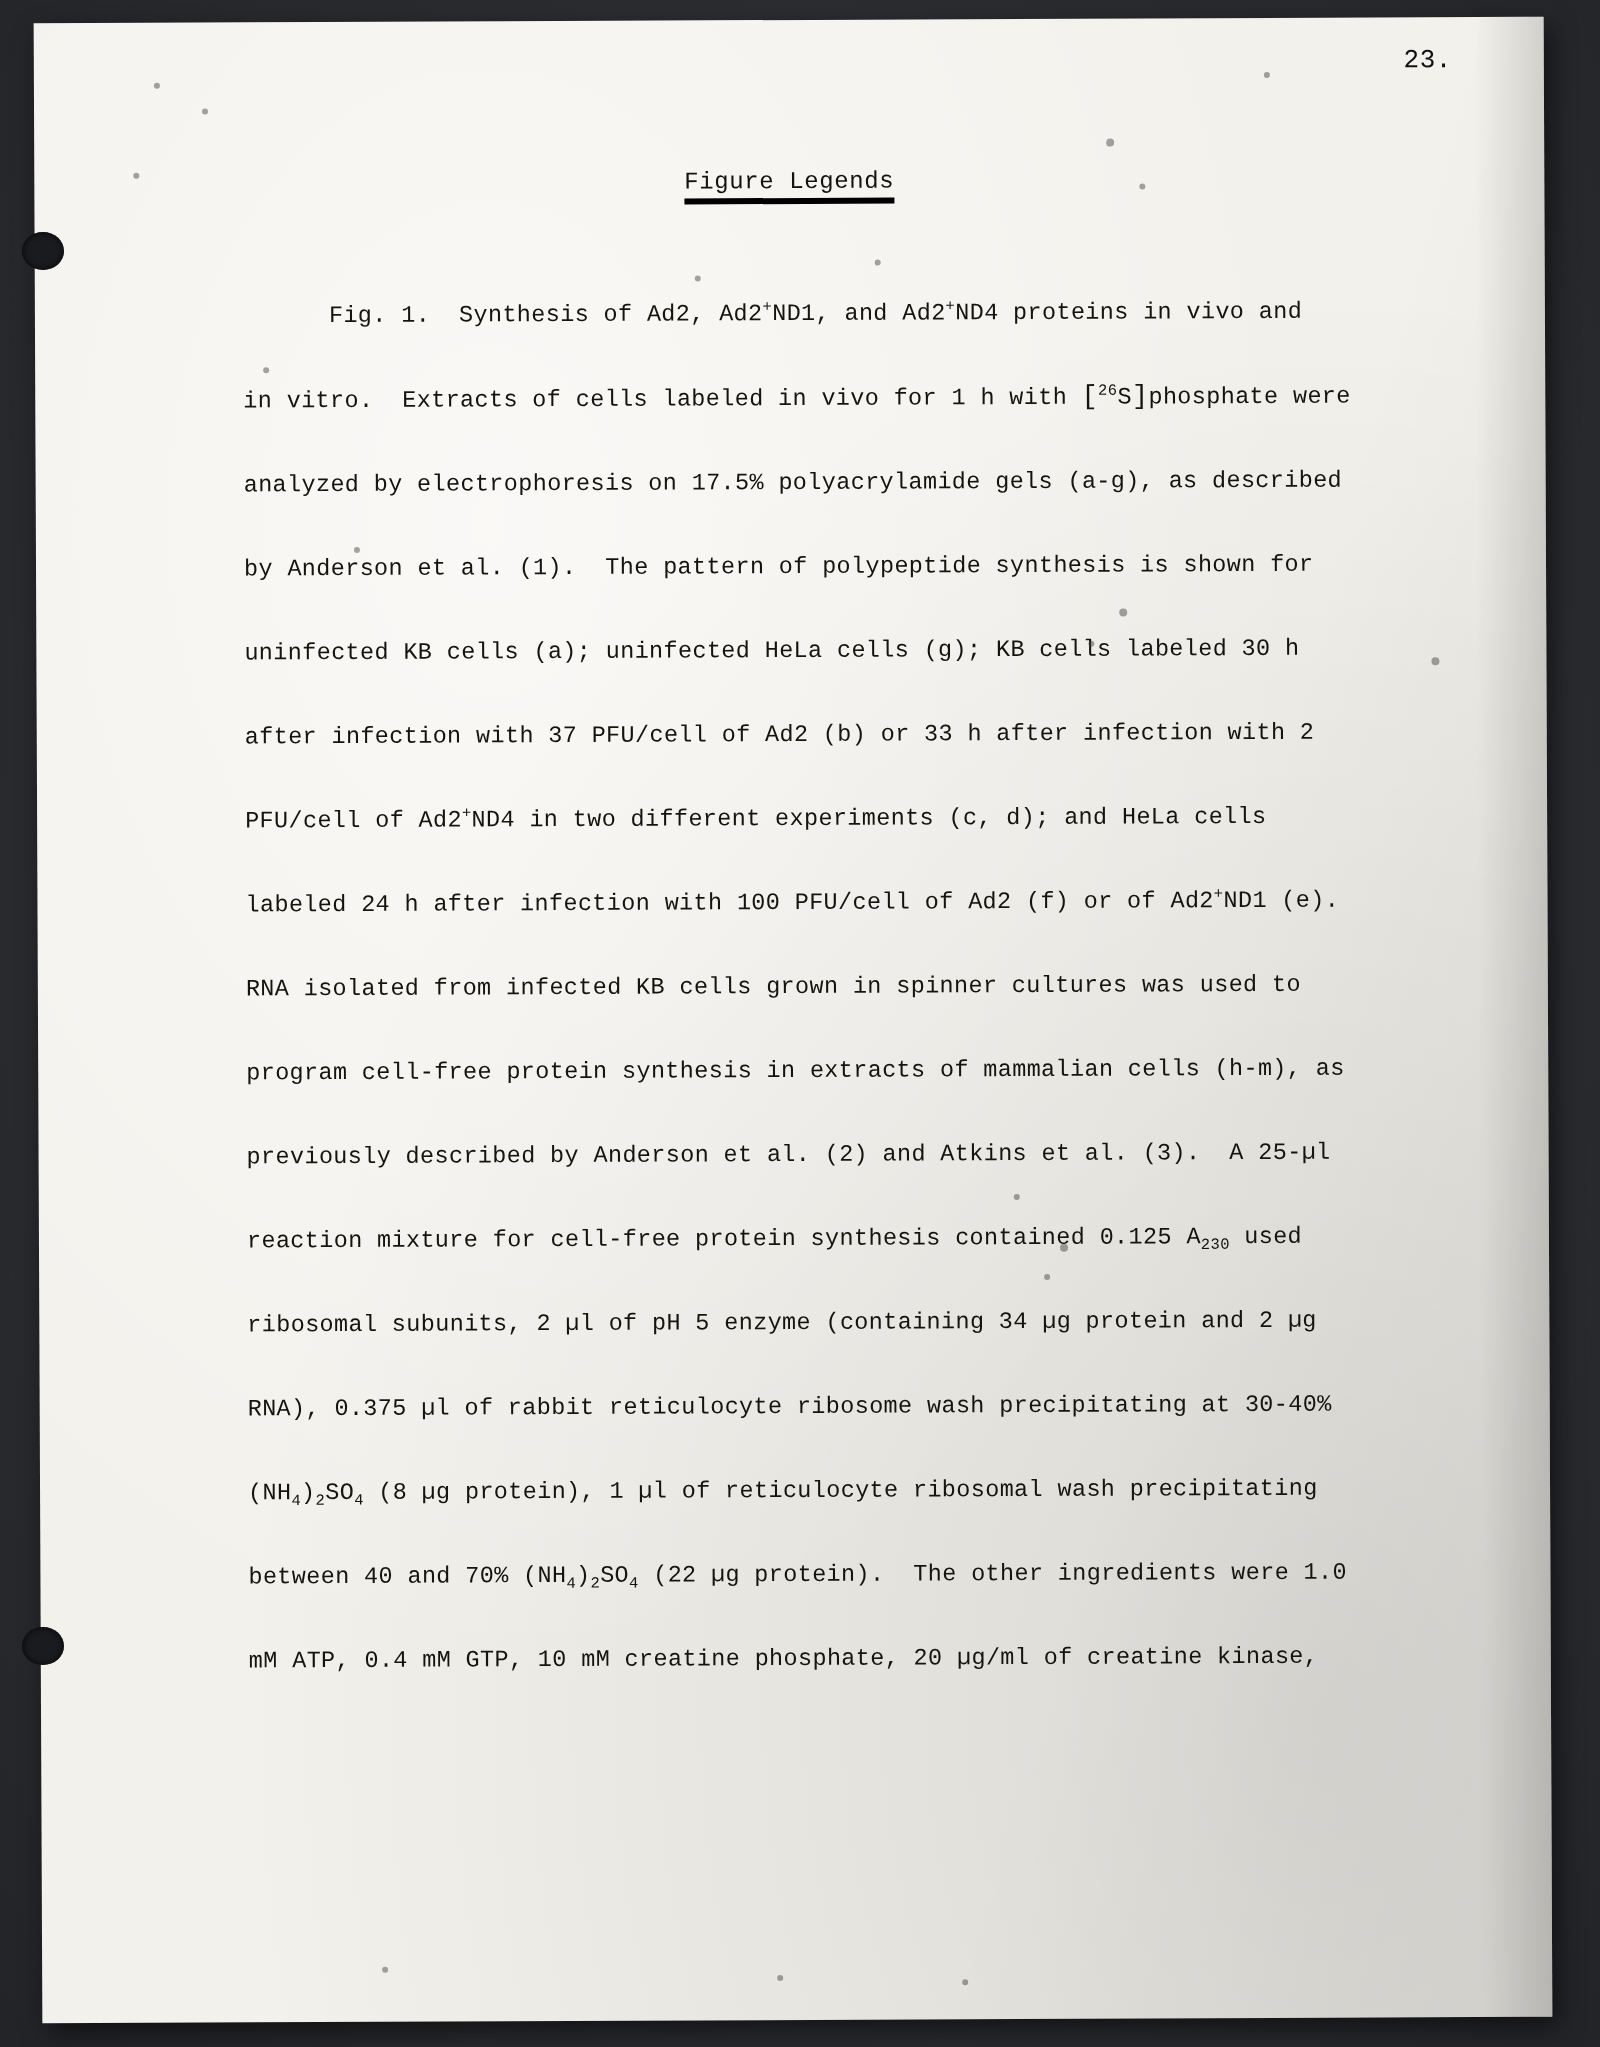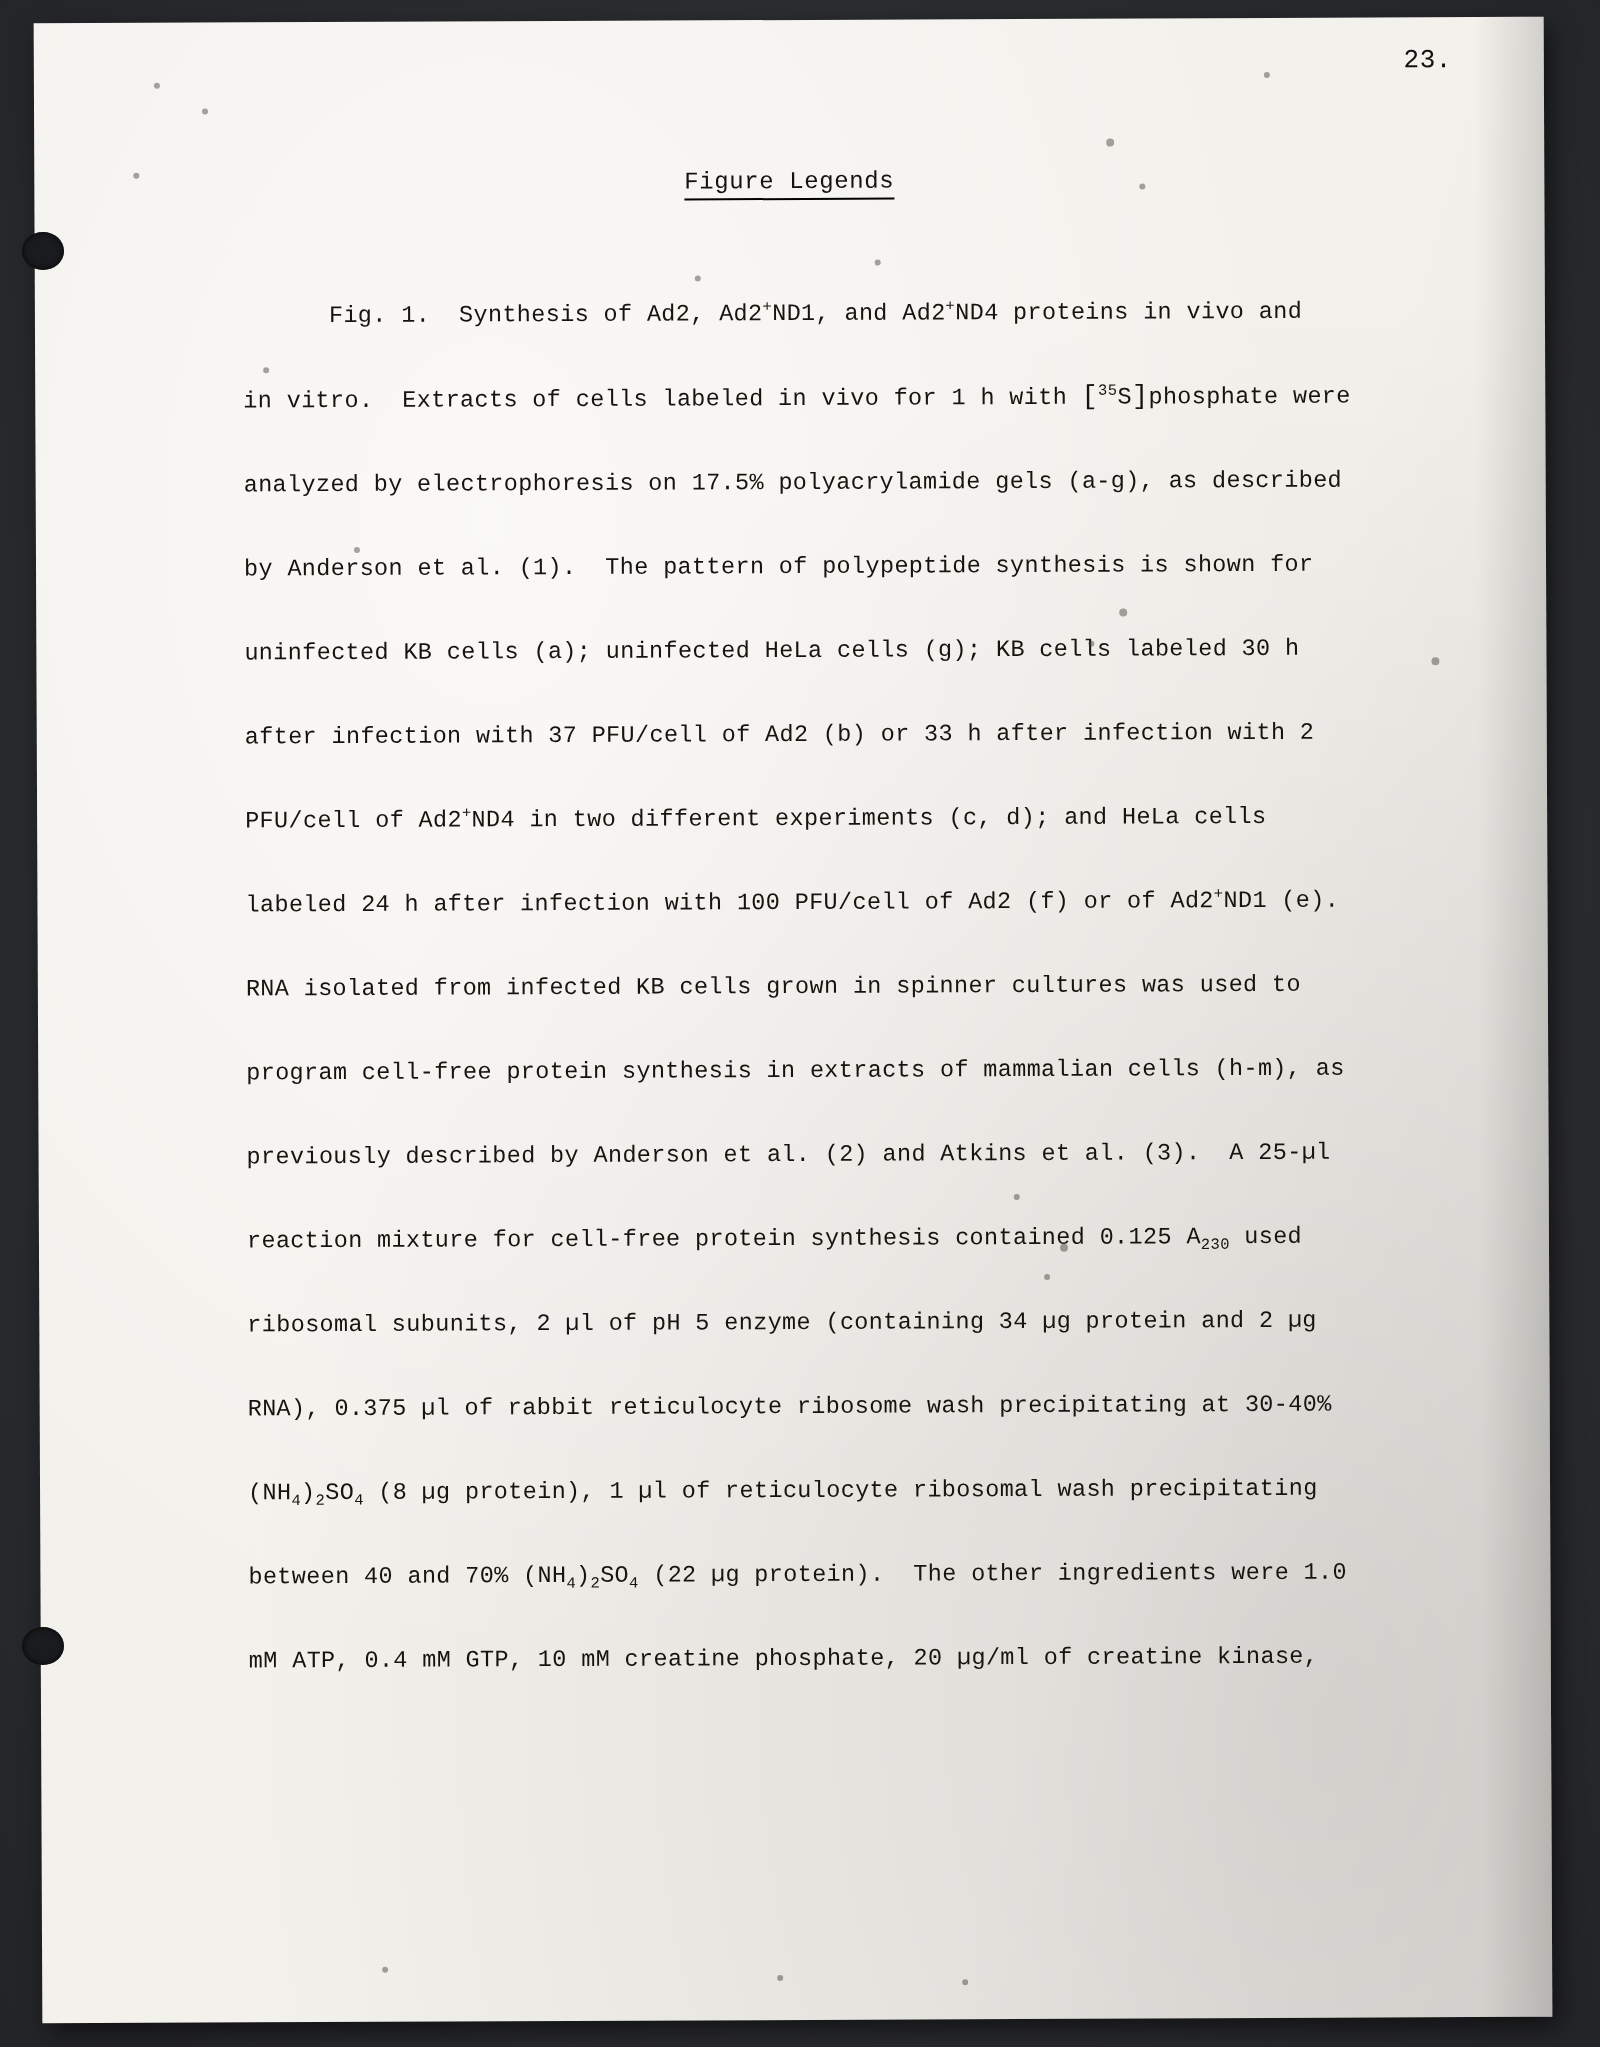--- a/index.html
+++ b/index.html
@@ -89,21 +89,21 @@
   #document-heading {
     position: absolute;
     left: 0;
     right: 0;
     top: 148px;
     text-align: center;
     font-size: 24px;
     letter-spacing: 0.6px;
   }
   #document-heading span {
-    border-bottom: 2px solid #000000;
+    border-bottom: 6px solid #000000;
     padding-bottom: 3px;
   }
 
   #body-text {
     position: absolute;
     left: 208px;
     top: 252px;
     width: 1155px;
   }
   .text-line {
@@ -149,21 +149,21 @@
   <div class="page-content">
 
     <div id="page-number">23.</div>
 
     <div id="document-heading">
       <span>Figure Legends</span>
     </div>
 
     <div id="body-text">
         <div class="text-line indented"><span>Fig. 1.  Synthesis of Ad2, Ad2</span><sup>+</sup><span>ND1, and Ad2</span><sup>+</sup><span>ND4 proteins in vivo and</span></div>
-        <div class="text-line"><span>in vitro.  Extracts of cells labeled in vivo for 1 h with </span><span class="bracket">[</span><sup>35</sup><span>S</span><span class="bracket">]</span><span>phosphate were</span></div>
+        <div class="text-line"><span>in vitro.  Extracts of cells labeled in vivo for 1 h with </span><span class="bracket">[</span><sup>26</sup><span>S</span><span class="bracket">]</span><span>phosphate were</span></div>
         <div class="text-line"><span>analyzed by electrophoresis on 17.5% polyacrylamide gels (a-g), as described</span></div>
         <div class="text-line"><span>by Anderson et al. (1).  The pattern of polypeptide synthesis is shown for</span></div>
         <div class="text-line"><span>uninfected KB cells (a); uninfected HeLa cells (g); KB cells labeled 30 h</span></div>
         <div class="text-line"><span>after infection with 37 PFU/cell of Ad2 (b) or 33 h after infection with 2</span></div>
         <div class="text-line"><span>PFU/cell of Ad2</span><sup>+</sup><span>ND4 in two different experiments (c, d); and HeLa cells</span></div>
         <div class="text-line"><span>labeled 24 h after infection with 100 PFU/cell of Ad2 (f) or of Ad2</span><sup>+</sup><span>ND1 (e).</span></div>
         <div class="text-line"><span>RNA isolated from infected KB cells grown in spinner cultures was used to</span></div>
         <div class="text-line"><span>program cell-free protein synthesis in extracts of mammalian cells (h-m), as</span></div>
         <div class="text-line"><span>previously described by Anderson et al. (2) and Atkins et al. (3).  A 25-µl</span></div>
         <div class="text-line"><span>reaction mixture for cell-free protein synthesis contained 0.125 A</span><sub>230</sub><span> used</span></div>

